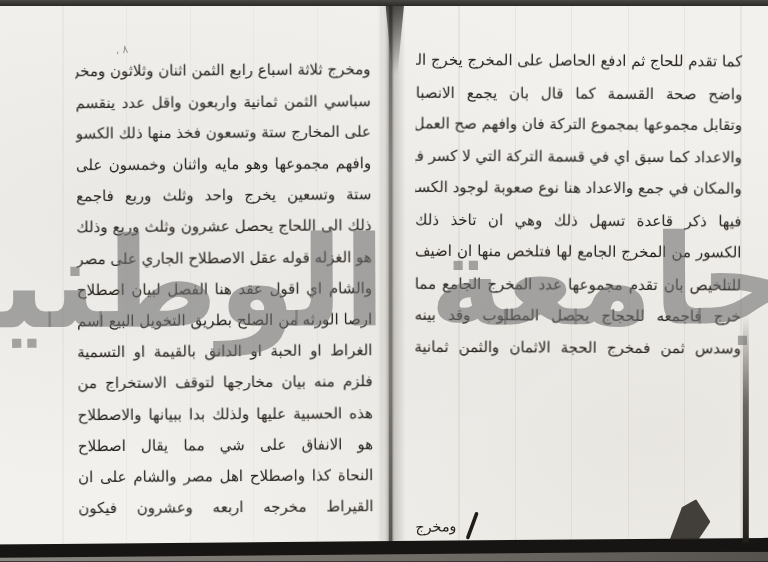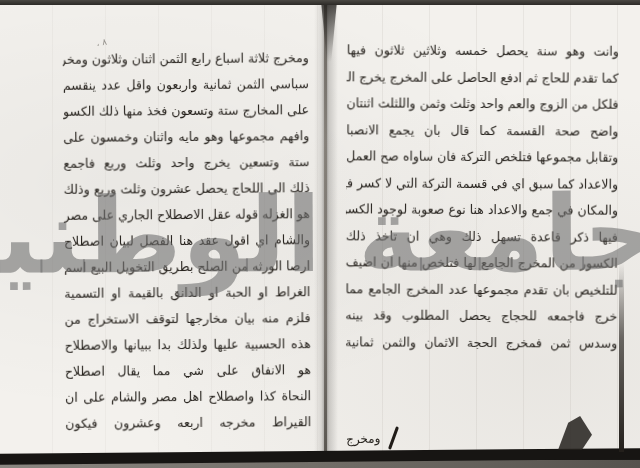--- a/index.html
+++ b/index.html
@@ -129,25 +129,23 @@
       <div class="ms-line">ارصا الورثه من الصلح بطريق التخويل البيع اسم</div>
       <div class="ms-line">الغراط او الحبة او الدانق بالقيمة او التسمية</div>
       <div class="ms-line">فلزم منه بيان مخارجها لتوقف الاستخراج من</div>
       <div class="ms-line">هذه الحسبية عليها ولذلك بدا ببيانها والاصطلاح</div>
       <div class="ms-line">هو الانفاق على شي مما يقال اصطلاح</div>
       <div class="ms-line">النحاة كذا واصطلاح اهل مصر والشام على ان</div>
       <div class="ms-line">القيراط مخرجه اربعه وعشرون فيكون</div>
     </div>
 
   <div class="text-block block-right">
-      <div class="ms-line">وانت وهو سنة يحصل خمسه وثلاثين ثلاثون فيها</div>
       <div class="ms-line">كما تقدم للحاج ثم ادفع الحاصل على المخرج يخرج المطلوب</div>
-      <div class="ms-line">فلكل من الزوج والعم واحد وثلث وثمن واللثلث اثنتان</div>
       <div class="ms-line">واضح صحة القسمة كما قال بان يجمع الانصبا</div>
-      <div class="ms-line">وتقابل مجموعها فتلخص التركة فان ساواه صح العمل</div>
+      <div class="ms-line">وتقابل مجموعها بمجموع التركة فان وافهم صح العمل</div>
       <div class="ms-line">والاعداد كما سبق اي في قسمة التركة التي لا كسر فيها</div>
       <div class="ms-line">والمكان في جمع والاعداد هنا نوع صعوبة لوجود الكسور</div>
       <div class="ms-line">فيها ذكر قاعدة تسهل ذلك وهي ان تاخذ ذلك</div>
       <div class="ms-line">الكسور من المخرج الجامع لها فتلخص منها ان اضيف</div>
       <div class="ms-line">للتلخيص بان تقدم مجموعها عدد المخرج الجامع مما</div>
       <div class="ms-line">خرج فاجمعه للحجاج يحصل المطلوب وقد بينه</div>
       <div class="ms-line">وسدس ثمن فمخرج الحجة الاثمان والثمن ثمانية</div>
     </div>
 
   <div class="catchword">ومخرج</div>

